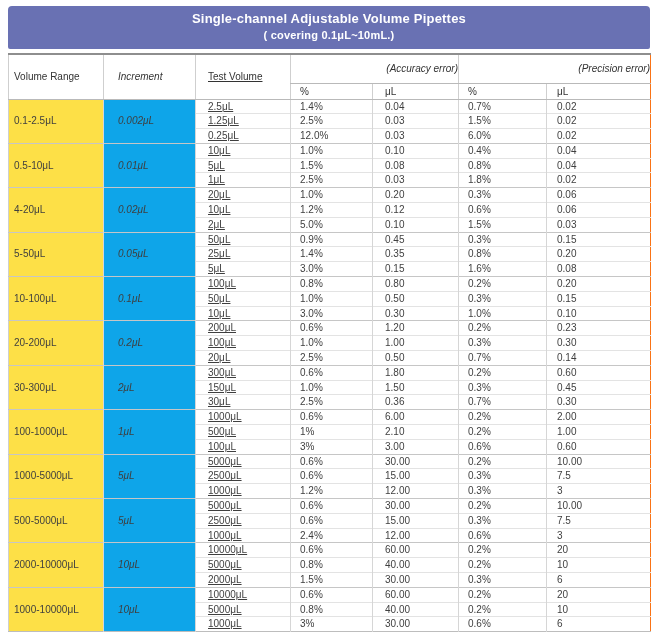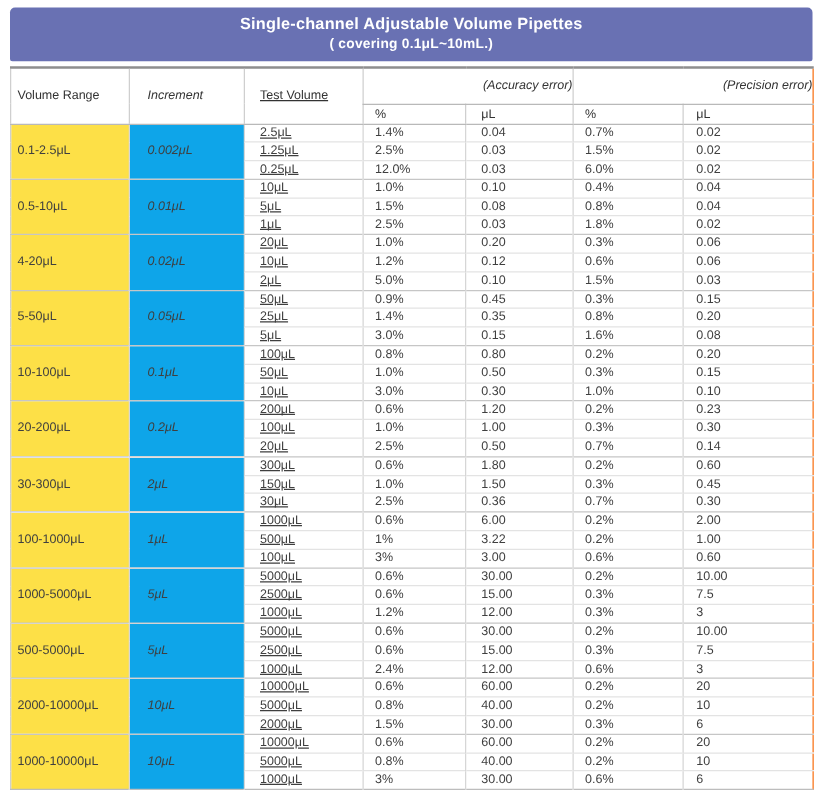--- a/index.html
+++ b/index.html
@@ -306,21 +306,21 @@
           <td class="c2 increment-cell vline" rowspan="3">1μL</td>
           <td class="c3 datacell vline">1000μL</td>
           <td class="c4 datacell vline">0.6%</td>
           <td class="c5 datacell vline">6.00</td>
           <td class="c6 datacell vline">0.2%</td>
           <td class="c7 datacell vline">2.00</td>
         </tr>
         <tr class="sub-row">
           <td class="c3 datacell vline">500μL</td>
           <td class="c4 datacell vline">1%</td>
-          <td class="c5 datacell vline">3.22</td>
+          <td class="c5 datacell vline">2.10</td>
           <td class="c6 datacell vline">0.2%</td>
           <td class="c7 datacell vline">1.00</td>
         </tr>
         <tr class="sub-row">
           <td class="c3 datacell vline">100μL</td>
           <td class="c4 datacell vline">3%</td>
           <td class="c5 datacell vline">3.00</td>
           <td class="c6 datacell vline">0.6%</td>
           <td class="c7 datacell vline">0.60</td>
         </tr>

